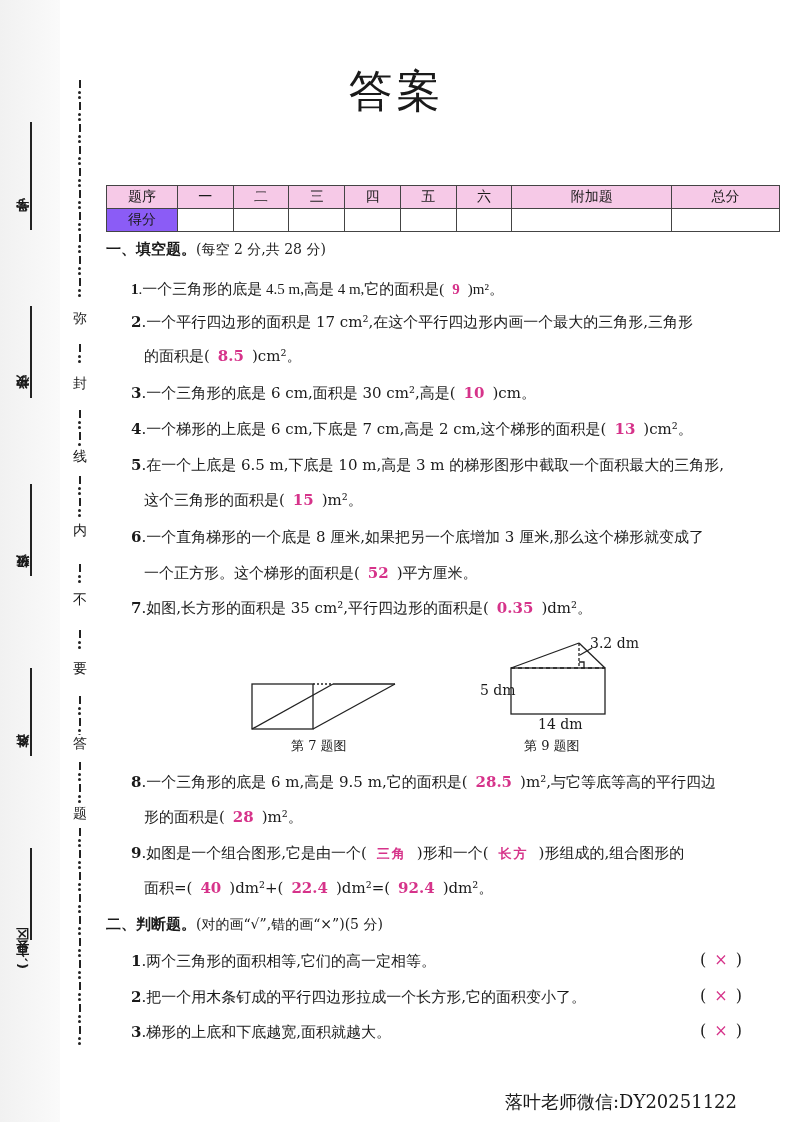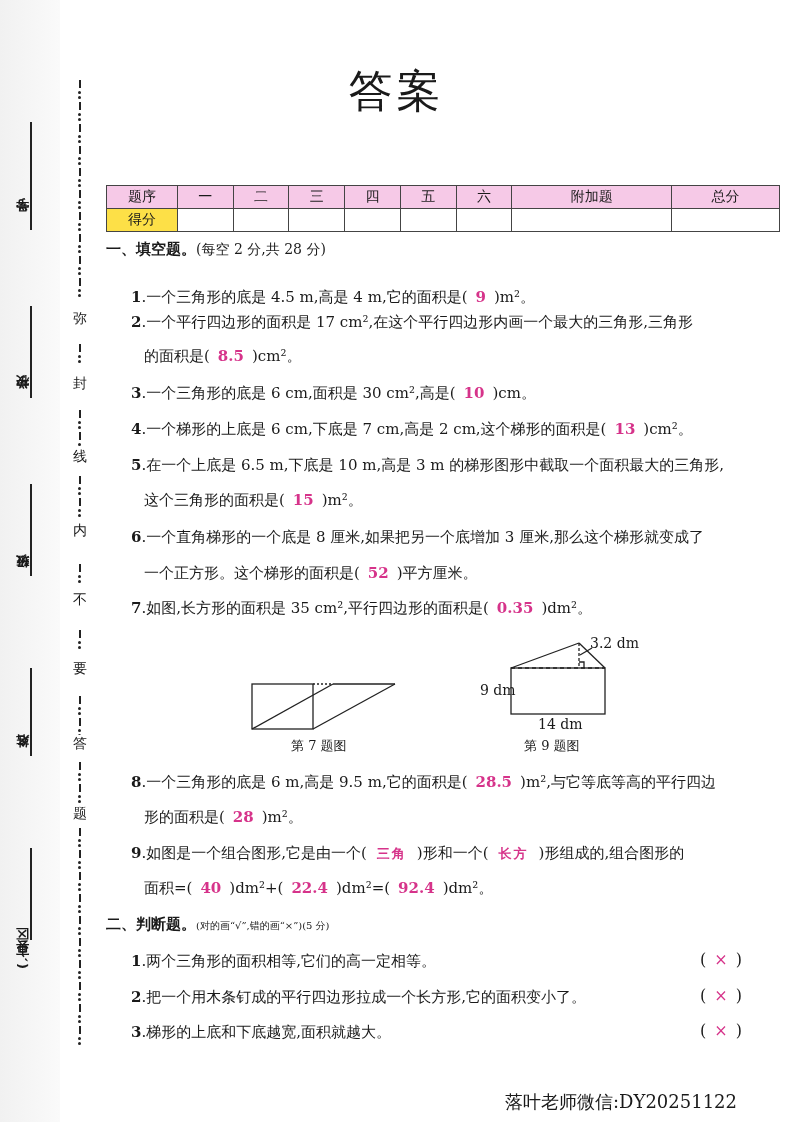--- a/index.html
+++ b/index.html
@@ -11,21 +11,21 @@
   .vline{position:absolute;left:30px;width:1.5px;background:#222;}
   .seal{position:absolute;left:70px;top:80px;width:20px;height:960px;}
   .seal-dash{position:absolute;left:9px;width:2px;background:#222;}
   .seal-dot{position:absolute;left:8px;width:3px;height:3px;border-radius:50%;background:#222;}
   .seal-char{position:absolute;left:0;width:20px;text-align:center;font-family:"DejaVu Sans","Liberation Sans",sans-serif;font-size:14px;background:#fff;}
   .title{position:absolute;left:0;right:0;top:62px;text-align:center;font-size:44px;letter-spacing:4px;font-weight:normal;}
   table.score{position:absolute;left:106px;top:185px;width:674px;border-collapse:collapse;
               font-family:"DejaVu Sans","Liberation Sans",sans-serif;font-size:14px;}
   table.score td{border:1px solid #444;height:22px;text-align:center;padding:0;}
   table.score tr.head td{background:#f6c9e7;}
-  table.score td.rowhead{background:#fde047;width:70px;}
+  table.score td.rowhead{background:#8b5cf6;width:70px;}
   .sec{position:absolute;left:106px;font-size:15px;}
   .sec b{font-family:"DejaVu Sans","Liberation Sans",sans-serif;font-weight:bold;}
   .line{position:absolute;font-size:15px;white-space:nowrap;}
   .num{font-weight:bold;}
   .ans{color:#d6338a;font-weight:bold;padding:0 8px;}
   .ans-kai{color:#d6338a;font-weight:bold;padding:0 10px;font-size:13px;letter-spacing:2px;}
   .judge{position:absolute;left:700px;font-size:16px;}
   .judge .x{color:#d6338a;padding:0 8px;}
   .footer{position:absolute;left:505px;top:1090px;font-size:18px;font-family:"DejaVu Serif","Liberation Serif",serif;}
   .fig-cap{position:absolute;font-size:13px;}
@@ -176,21 +176,21 @@
     <td></td>
     <td></td>
   </tr>
 </tbody>
   </table>
 
 <div class="sec" style="top:240px;">
   <b>一、填空题。</b><span style="font-size:14px;">(每空 2 分,共 28 分)</span>
 </div>
 
-<div class="line" style="left:131px;top:288px;">
+<div class="line" style="left:131px;top:280px;font-family:Liberation Serif, serif;">
   <span class="num">1</span><span>.一个三角形的底是 4.5 m,高是 4 m,它的面积是(</span><span class="ans">9</span><span>)m²。</span>
 </div>
 
 <div class="line" style="left:131px;top:313px;">
   <span class="num">2</span><span>.一个平行四边形的面积是 17 cm²,在这个平行四边形内画一个最大的三角形,三角形</span>
 </div>
 <div class="line" style="left:144px;top:347px;">
   <span>的面积是(</span><span class="ans">8.5</span><span>)cm²。</span>
 </div>
 
@@ -231,42 +231,42 @@
   <g stroke="#222" stroke-width="1.3" fill="none">
     <rect x="511" y="668" width="94" height="46"></rect>
     <line x1="511" y1="668" x2="579" y2="643"></line>
     <line x1="579" y1="643" x2="605" y2="668"></line>
     <line x1="511" y1="668" x2="605" y2="668" stroke-dasharray="4,3"></line>
     <line x1="579" y1="643" x2="579" y2="668" stroke-dasharray="3,2"></line>
     <polyline points="579,662 584,662 584,668"></polyline>
     <line x1="580" y1="655" x2="592" y2="648"></line>
   </g>
 </svg>
-<div class="fig-cap" style="left:480px;top:682px;font-size:14px;">9 dm</div>
+<div class="fig-cap" style="left:480px;top:682px;font-size:14px;">5 dm</div>
 <div class="fig-cap" style="left:538px;top:716px;font-size:14px;">14 dm</div>
 <div class="fig-cap" style="left:590px;top:635px;font-size:14px;">3.2 dm</div>
 <div class="fig-cap" style="left:291px;top:737px;">第 7 题图</div>
 <div class="fig-cap" style="left:524px;top:737px;">第 9 题图</div>
 
 <div class="line" style="left:131px;top:773px;">
   <span class="num">8</span><span>.一个三角形的底是 6 m,高是 9.5 m,它的面积是(</span><span class="ans">28.5</span><span>)m²,与它等底等高的平行四边</span>
 </div>
 <div class="line" style="left:144px;top:808px;">
   <span>形的面积是(</span><span class="ans">28</span><span>)m²。</span>
 </div>
 
 <div class="line" style="left:131px;top:844px;">
   <span class="num">9</span><span>.如图是一个组合图形,它是由一个(</span><span class="ans-kai">三角</span><span>)形和一个(</span><span class="ans-kai">长方</span><span>)形组成的,组合图形的</span>
 </div>
 <div class="line" style="left:144px;top:879px;">
   <span>面积=(</span><span class="ans">40</span><span>)dm²+(</span><span class="ans">22.4</span><span>)dm²=(</span><span class="ans">92.4</span><span>)dm²。</span>
 </div>
 
 <div class="sec" style="top:915px;">
-  <b>二、判断题。</b><span style="font-size:10px;">(对的画“√”,错的画“×”)(5 分)</span>
+  <b>二、判断题。</b><span style="font-size:14px;">(对的画“√”,错的画“×”)(5 分)</span>
 </div>
 
 <div class="line" style="left:131px;top:952px;">
   <span class="num">1</span><span>.两个三角形的面积相等,它们的高一定相等。</span>
 </div>
 <div class="judge" style="top:950px;">(<span class="x">×</span>)</div>
 
 <div class="line" style="left:131px;top:988px;">
   <span class="num">2</span><span>.把一个用木条钉成的平行四边形拉成一个长方形,它的面积变小了。</span>
 </div>

